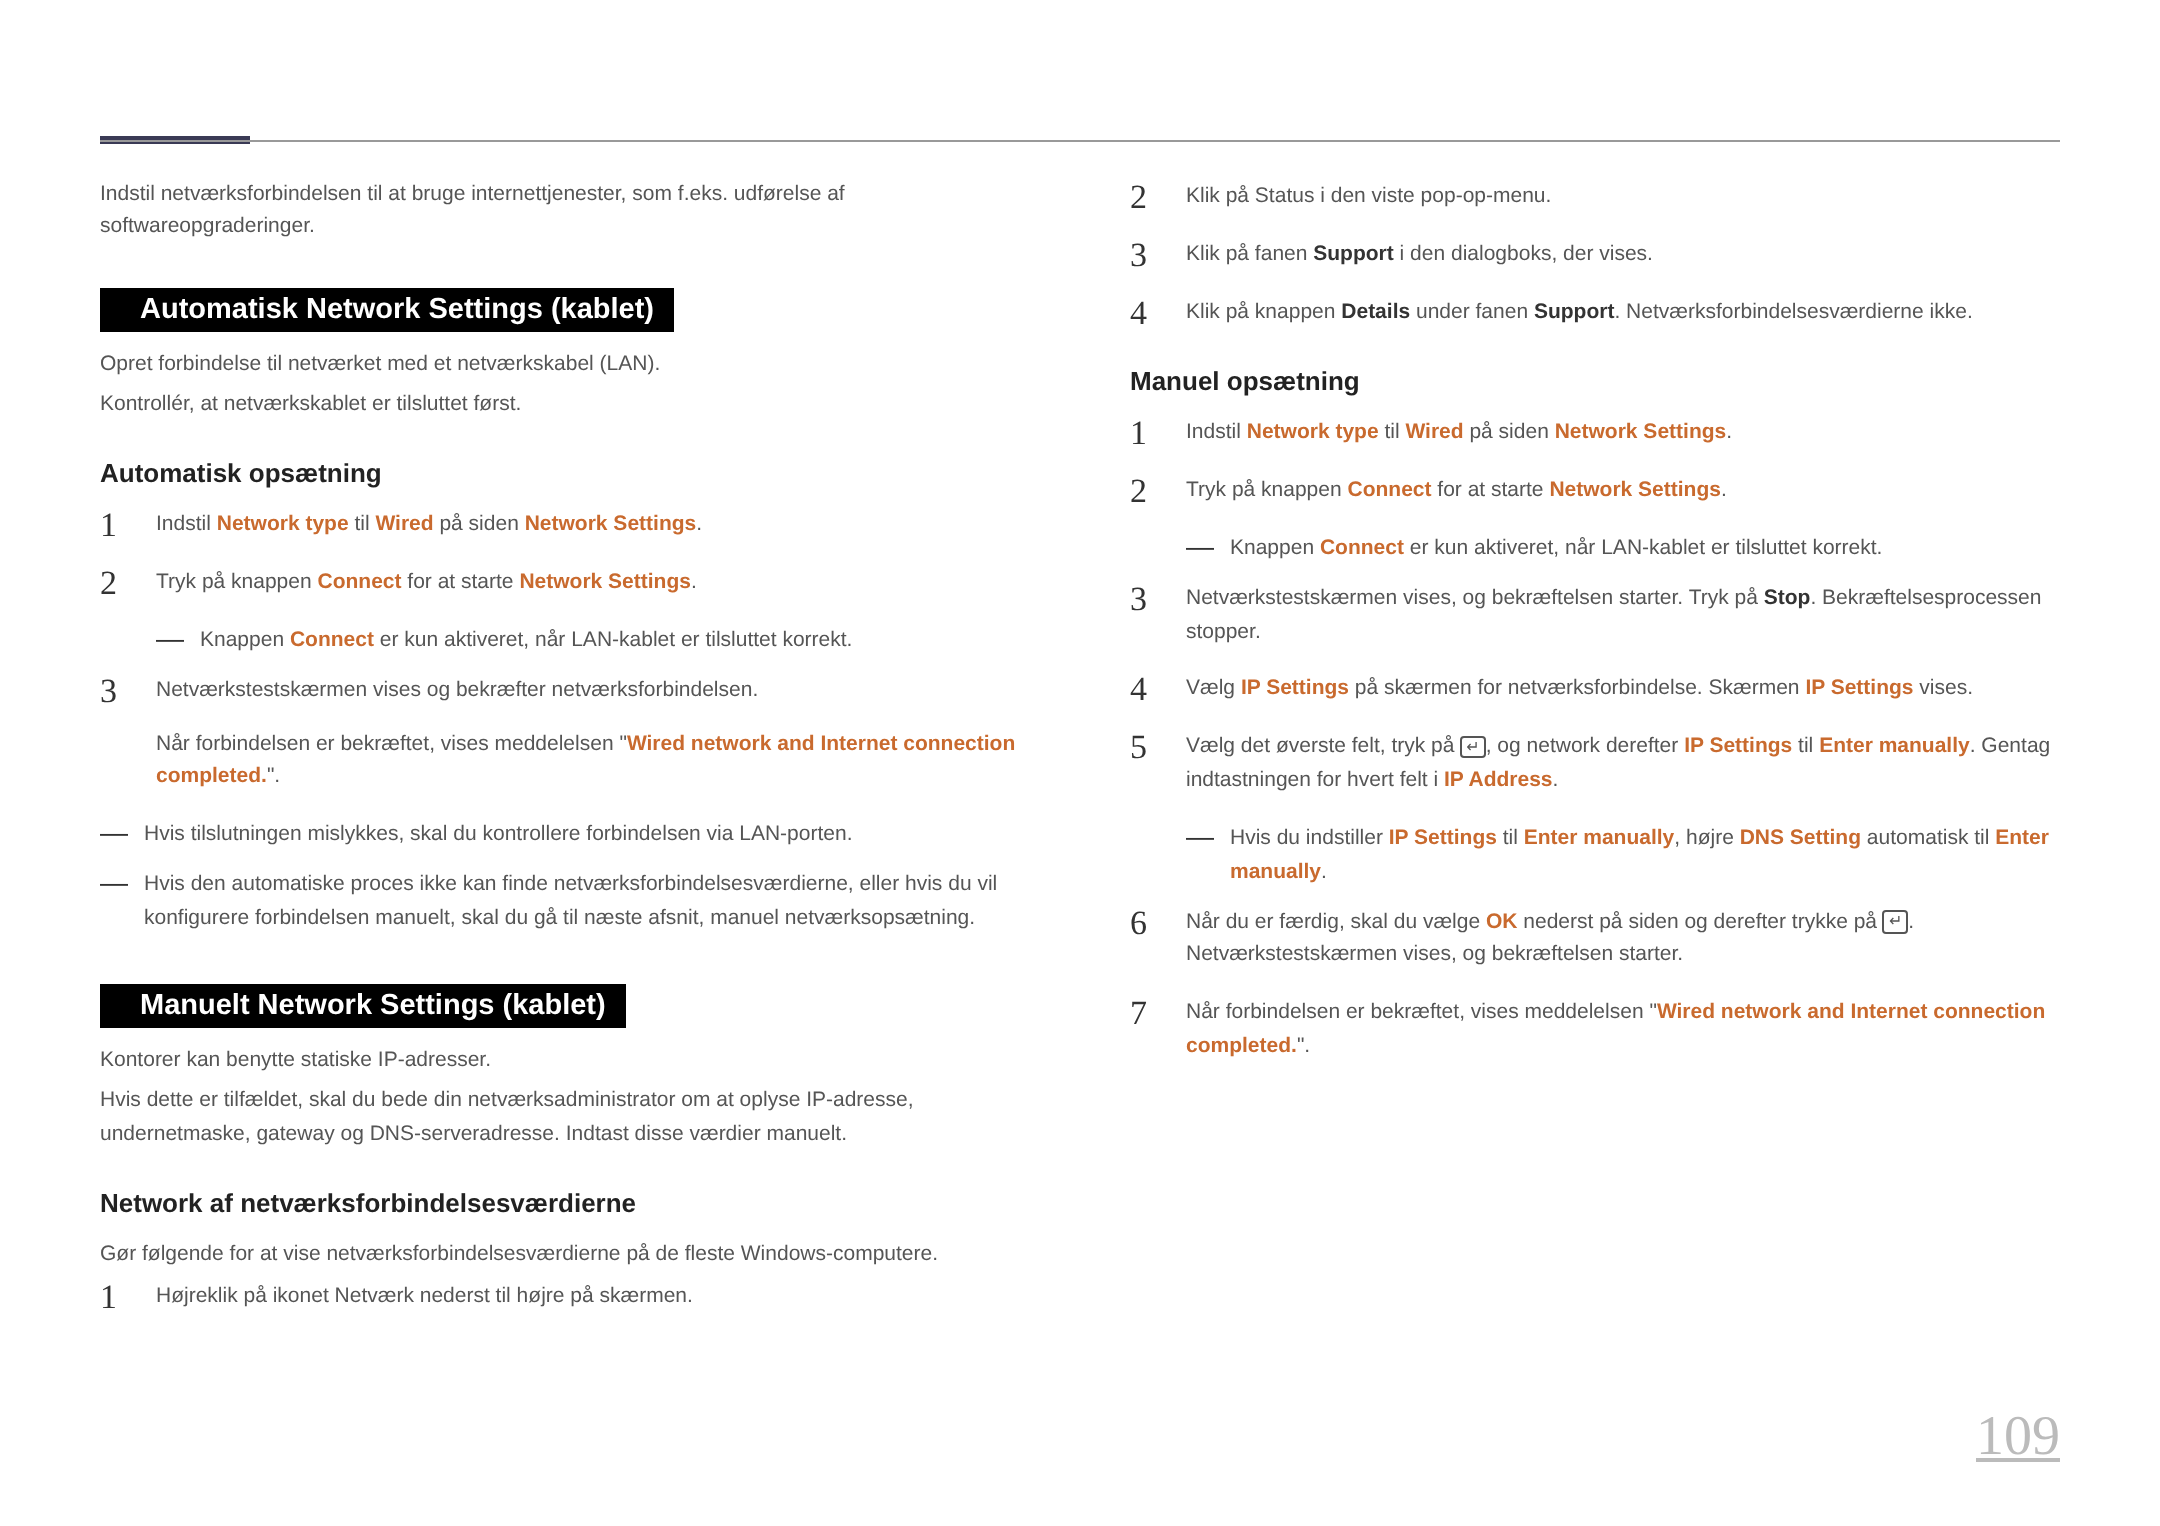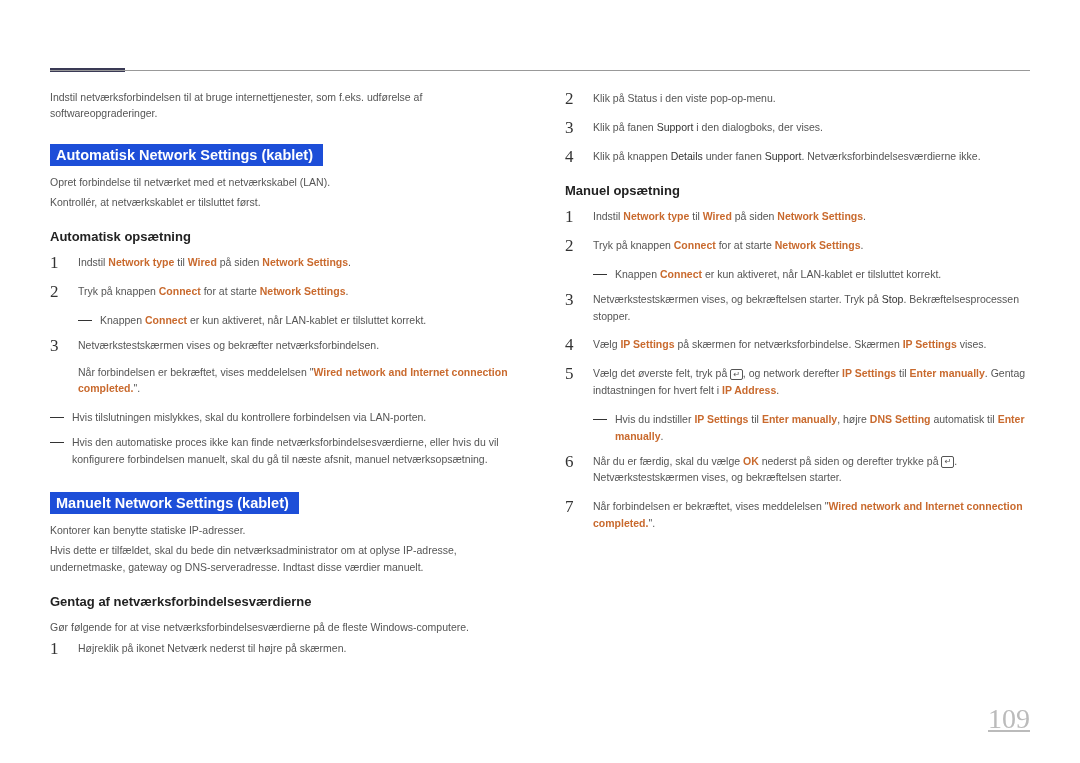--- a/index.html
+++ b/index.html
@@ -40,25 +40,25 @@
     margin-top: 30px;
   }
   .intro {
     font-size: 10.5px;
     color: #555;
     margin-bottom: 22px;
     line-height: 1.5;
   }
   .section-title {
     display: inline-block;
-    background: #1d4ed8;
+    background: #000000;
     color: #fff;
     font-size: 14.5px;
     font-weight: 600;
-    padding: 3px 10px 3px 6px;
+    padding: 3px 10px 3px 20px;
     margin-bottom: 8px;
   }
   .body-text {
     font-size: 10.5px;
     color: #555;
     line-height: 1.6;
     margin-bottom: 4px;
   }
   .subheading {
     font-size: 13px;
@@ -81,21 +81,21 @@
     line-height: 1;
     font-family: Georgia, serif;
   }
   .step-body {
     flex: 1;
     font-size: 10.5px;
     color: #555;
     line-height: 1.6;
   }
   .highlight { color: #c96a2e; font-weight: 700; }
-  .bold { font-weight: 400; color: #333; }
+  .bold { font-weight: 700; color: #333; }
   .note {
     display: flex;
     align-items: flex-start;
     gap: 8px;
     font-size: 10.5px;
     color: #555;
     line-height: 1.6;
     margin-bottom: 8px;
     margin-left: 28px;
   }
@@ -180,21 +180,21 @@
       <span class="note-dash">―</span>
       <div>Hvis den automatiske proces ikke kan finde netværksforbindelsesværdierne, eller hvis du vil konfigurere forbindelsen manuelt, skal du gå til næste afsnit, manuel netværksopsætning.</div>
     </div>
 
     <div class="spacer"></div>
 
     <div class="section-title">Manuelt Network Settings (kablet)</div>
     <p class="body-text">Kontorer kan benytte statiske IP-adresser.</p>
     <p class="body-text">Hvis dette er tilfældet, skal du bede din netværksadministrator om at oplyse IP-adresse, undernetmaske, gateway og DNS-serveradresse. Indtast disse værdier manuelt.</p>
 
-    <div class="subheading">Gentag af netværksforbindelsesværdierne</div>
+    <div class="subheading">Network af netværksforbindelsesværdierne</div>
     <p class="body-text">Gør følgende for at vise netværksforbindelsesværdierne på de fleste Windows-computere.</p>
 
     <div class="step">
       <div class="step-num">1</div>
       <div class="step-body">Højreklik på ikonet Netværk nederst til højre på skærmen.</div>
     </div>
   </div>
 
   <div class="col content-wrap">
 

